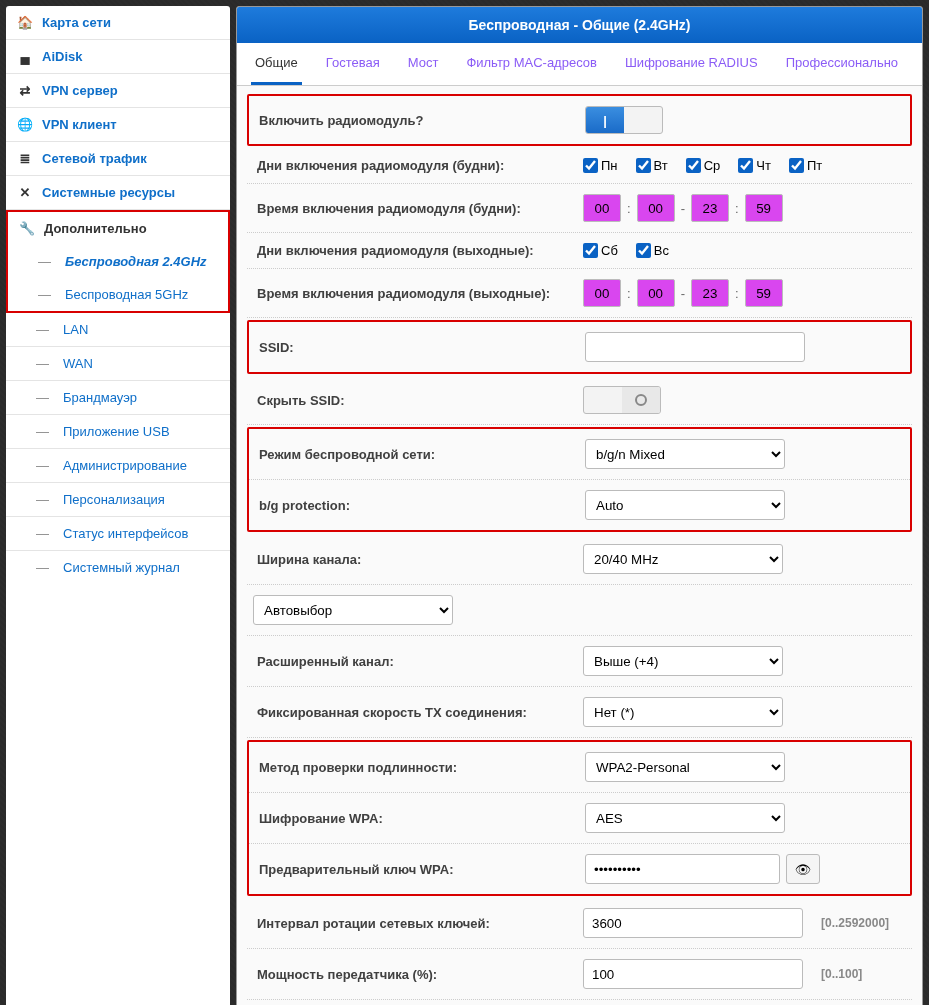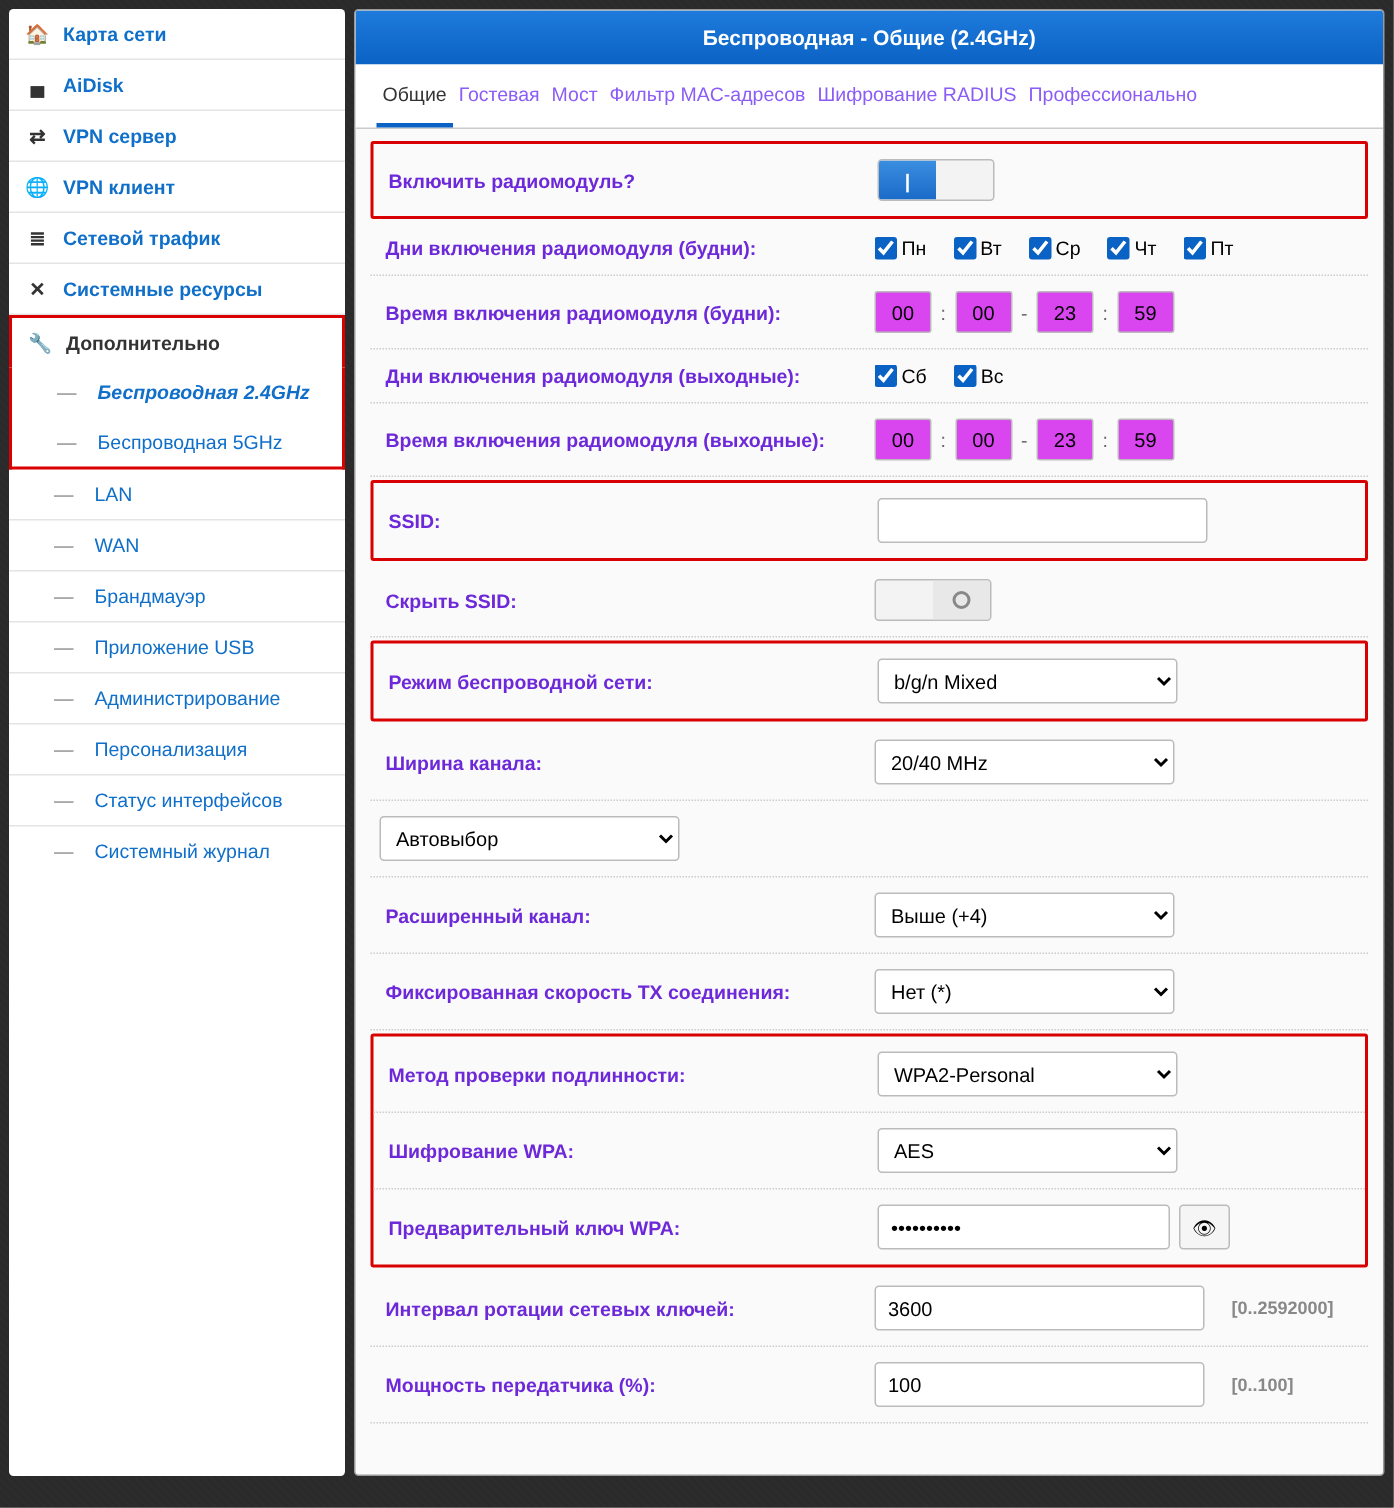--- a/index.html
+++ b/index.html
@@ -51,21 +51,21 @@
   .titlebar {
     background: linear-gradient(#1e7bdc, #0a62c4);
     color: #fff;
     font-weight: 700;
     padding: 10px 14px;
     font-size: 14px;
     text-align: center;
   }
   .tabs {
     display: flex;
-    gap: 0;
+    gap: 20px;
     border-bottom: 1px solid #ccc;
     padding: 0 14px;
     background:#fff;
   }
   .tab {
     padding: 12px 4px;
     color: #8b5cf6;
     cursor: pointer;
     font-size: 13px;
   }
@@ -78,21 +78,21 @@
   .row {
     display: flex;
     align-items: center;
     padding: 10px 6px;
     border-bottom: 1px dotted #ccc;
   }
   .row:last-of-type { border-bottom:none; }
   .label {
     width: 330px;
     font-weight: 700;
-    color: #6d28d9;
+    color: #404040;
     padding-left: 4px;
   }
   .control {
     flex: 1;
     display: flex;
     align-items: center;
     gap: 6px;
   }
   .hl {
     border: 2px solid #d80000;
@@ -339,20 +339,26 @@
         </div>
       </div>
 
       <div class="hl">
         <div class="row">
           <div class="label">Режим беспроводной сети:</div>
           <div class="control">
             <select class="sel"><option>b/g/n Mixed</option></select>
           </div>
         </div>
+        <div class="row">
+          <div class="label">b/g protection:</div>
+          <div class="control">
+            <select class="sel"><option>Auto</option></select>
+          </div>
+        </div>
       </div>
 
       <div class="row">
         <div class="label">Ширина канала:</div>
         <div class="control">
           <select class="sel"><option>20/40 MHz</option></select>
         </div>
       </div>
 
       <div class="row">

